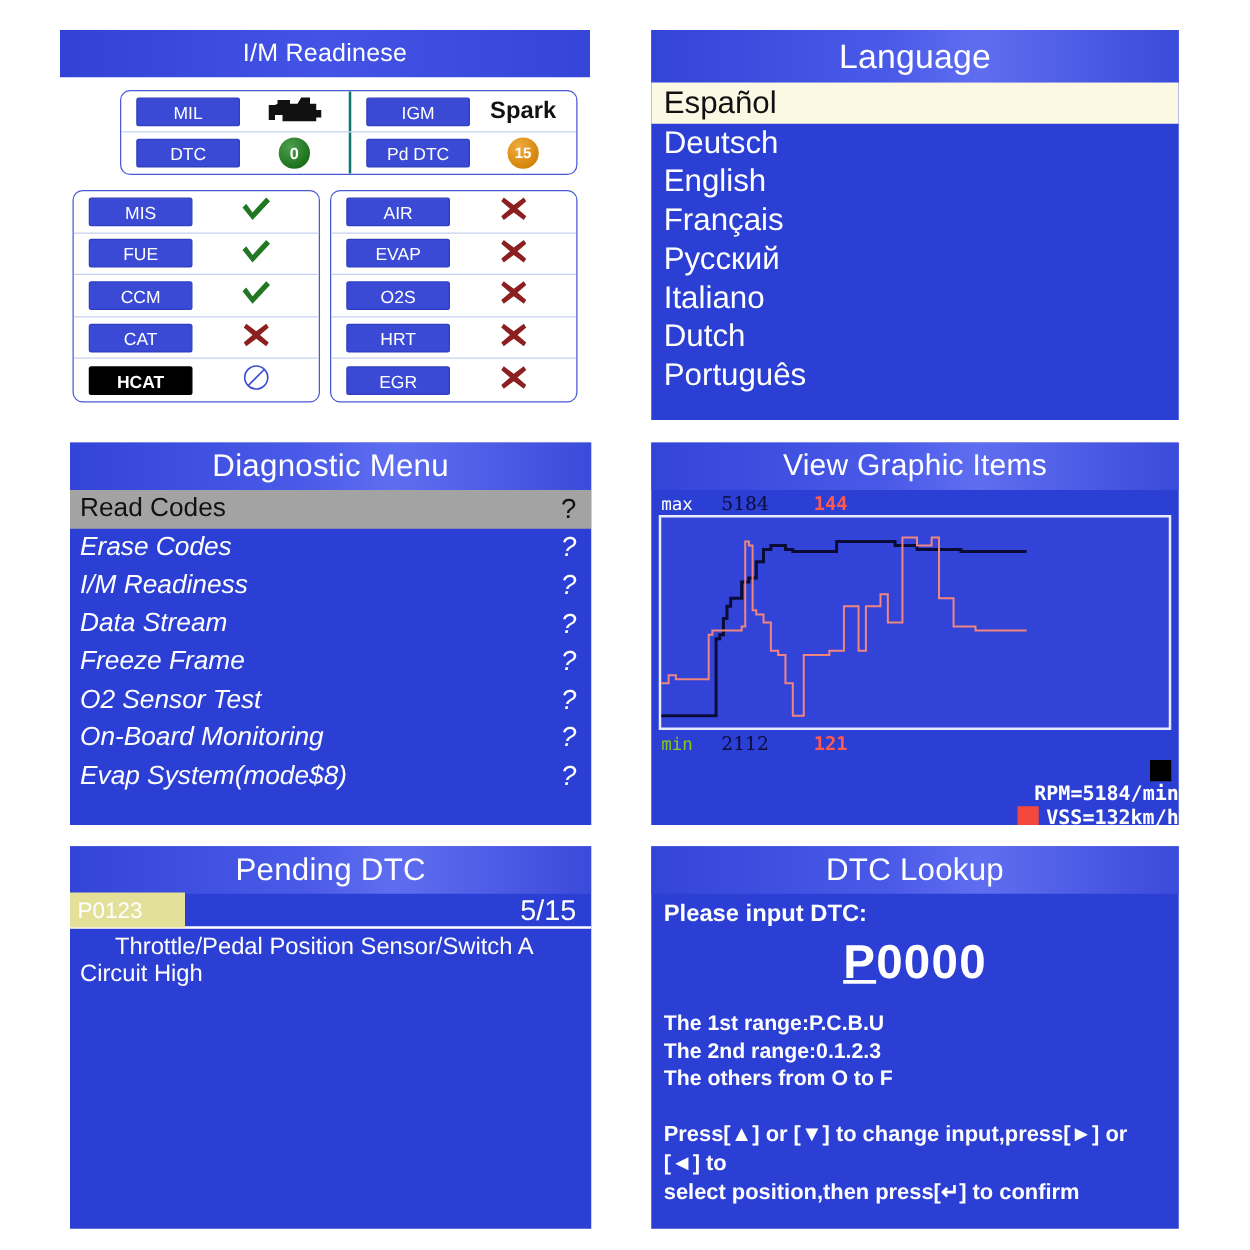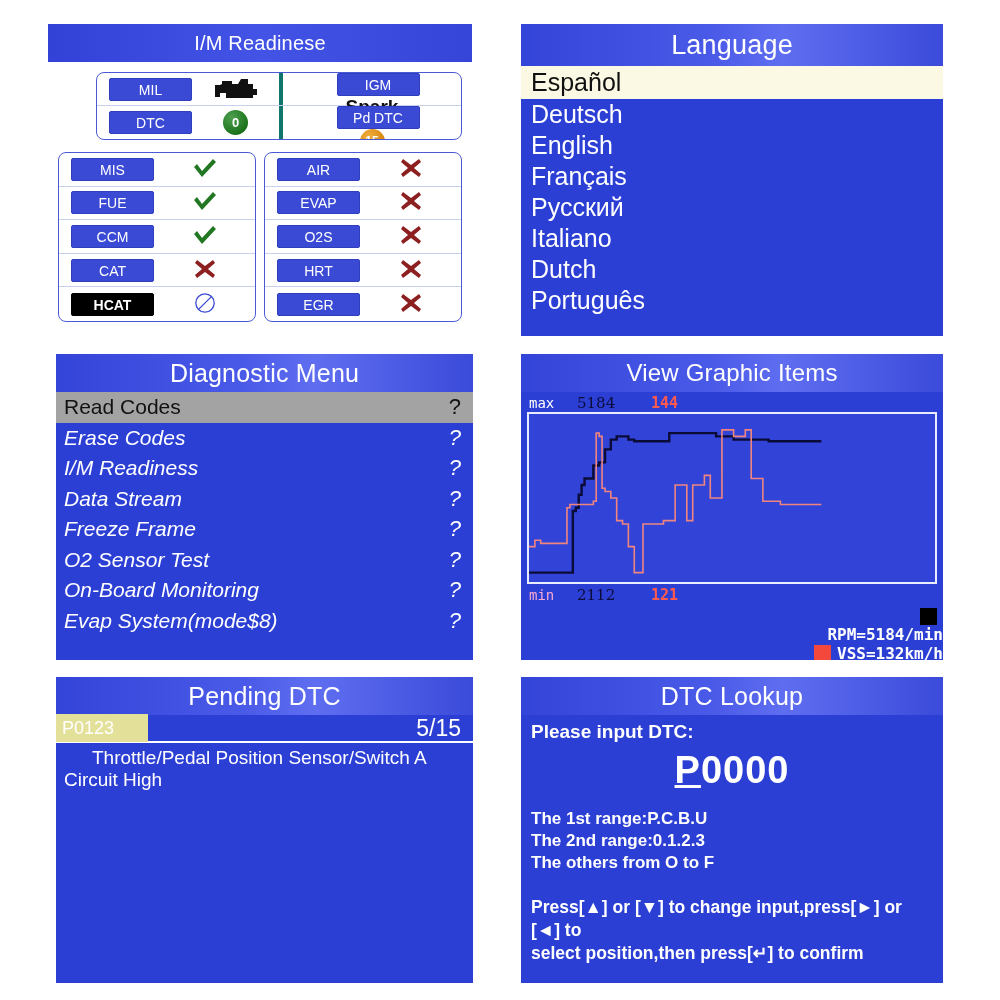--- a/index.html
+++ b/index.html
@@ -36,21 +36,21 @@
     overflow: hidden;
   }
   .im-top { margin-top: 4px; margin-left: 38px; }
   .im-row {
     display: flex; align-items: center;
     height: 33px;
     border-bottom: 1px solid #c8d0ee;
   }
   .im-row:last-child { border-bottom: none; }
   .im-half { display: flex; align-items: center; width: 50%; height: 100%; }
-  .im-half.sep { border-left: 4px solid #0f766e; flex-direction: column; }
+  .im-half.sep { border-left: 2px solid #0f766e; }
   .chip {
     width: 83px; height: 23px; line-height: 23px;
     margin-left: 12px;
     background: #3a4ad4;
     color: #ffffff;
     font-size: 14px; text-align: center;
     border-radius: 2px;
     border: 1px solid #2f3fbe;
   }
   .chip.black { background: #000000; border-color: #000; font-weight: bold; }
@@ -106,21 +106,21 @@
   #p-graph { left: 521px; top: 354px; width: 422px; height: 306px; }
   #p-graph .titlebar { height: 38px; line-height: 38px; font-size: 24px; }
   .g-axis {
     display: flex; align-items: baseline;
     font-family: "DejaVu Sans Mono", monospace;
     font-size: 14px;
     padding: 2px 0 2px 8px;
     height: 20px;
   }
   .g-axis .lbl-max { color: #ffffff; width: 48px; }
-  .g-axis .lbl-min { color: #f9a8d4; width: 48px; }
+  .g-axis .lbl-min { color: #84cc16; width: 48px; }
   .g-axis .v-black { color: #0c0c3a; width: 74px; font-family:"DejaVu Serif", serif; font-size: 15px; }
   .g-axis .v-red   { color: #ff5a4d; width: 60px; font-weight: bold; font-size: 15px; }
   .plot {
     margin: 0 6px;
     height: 172px;
     border: 2px solid #e8ecff;
     background: #3244d8;
     position: relative;
   }
   .plot svg { display: block; width: 100%; height: 100%; }

